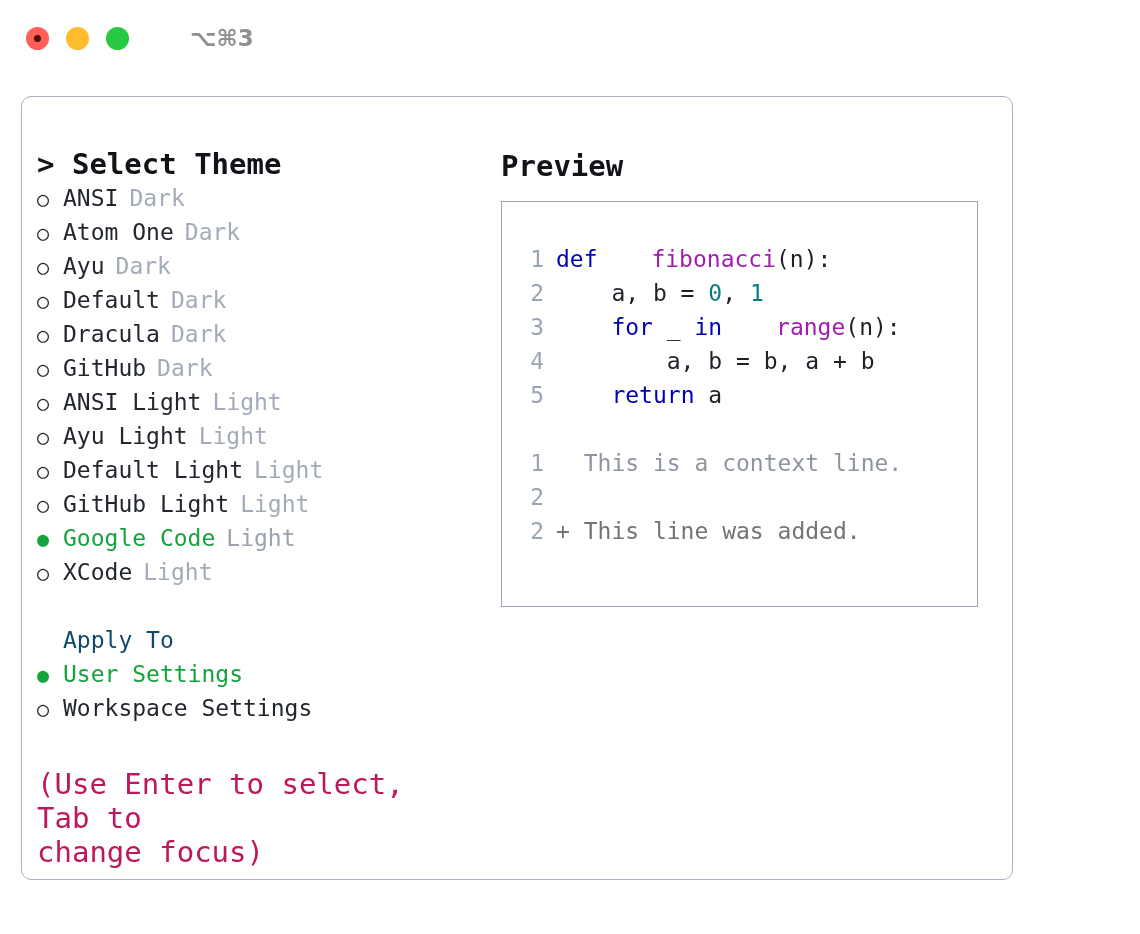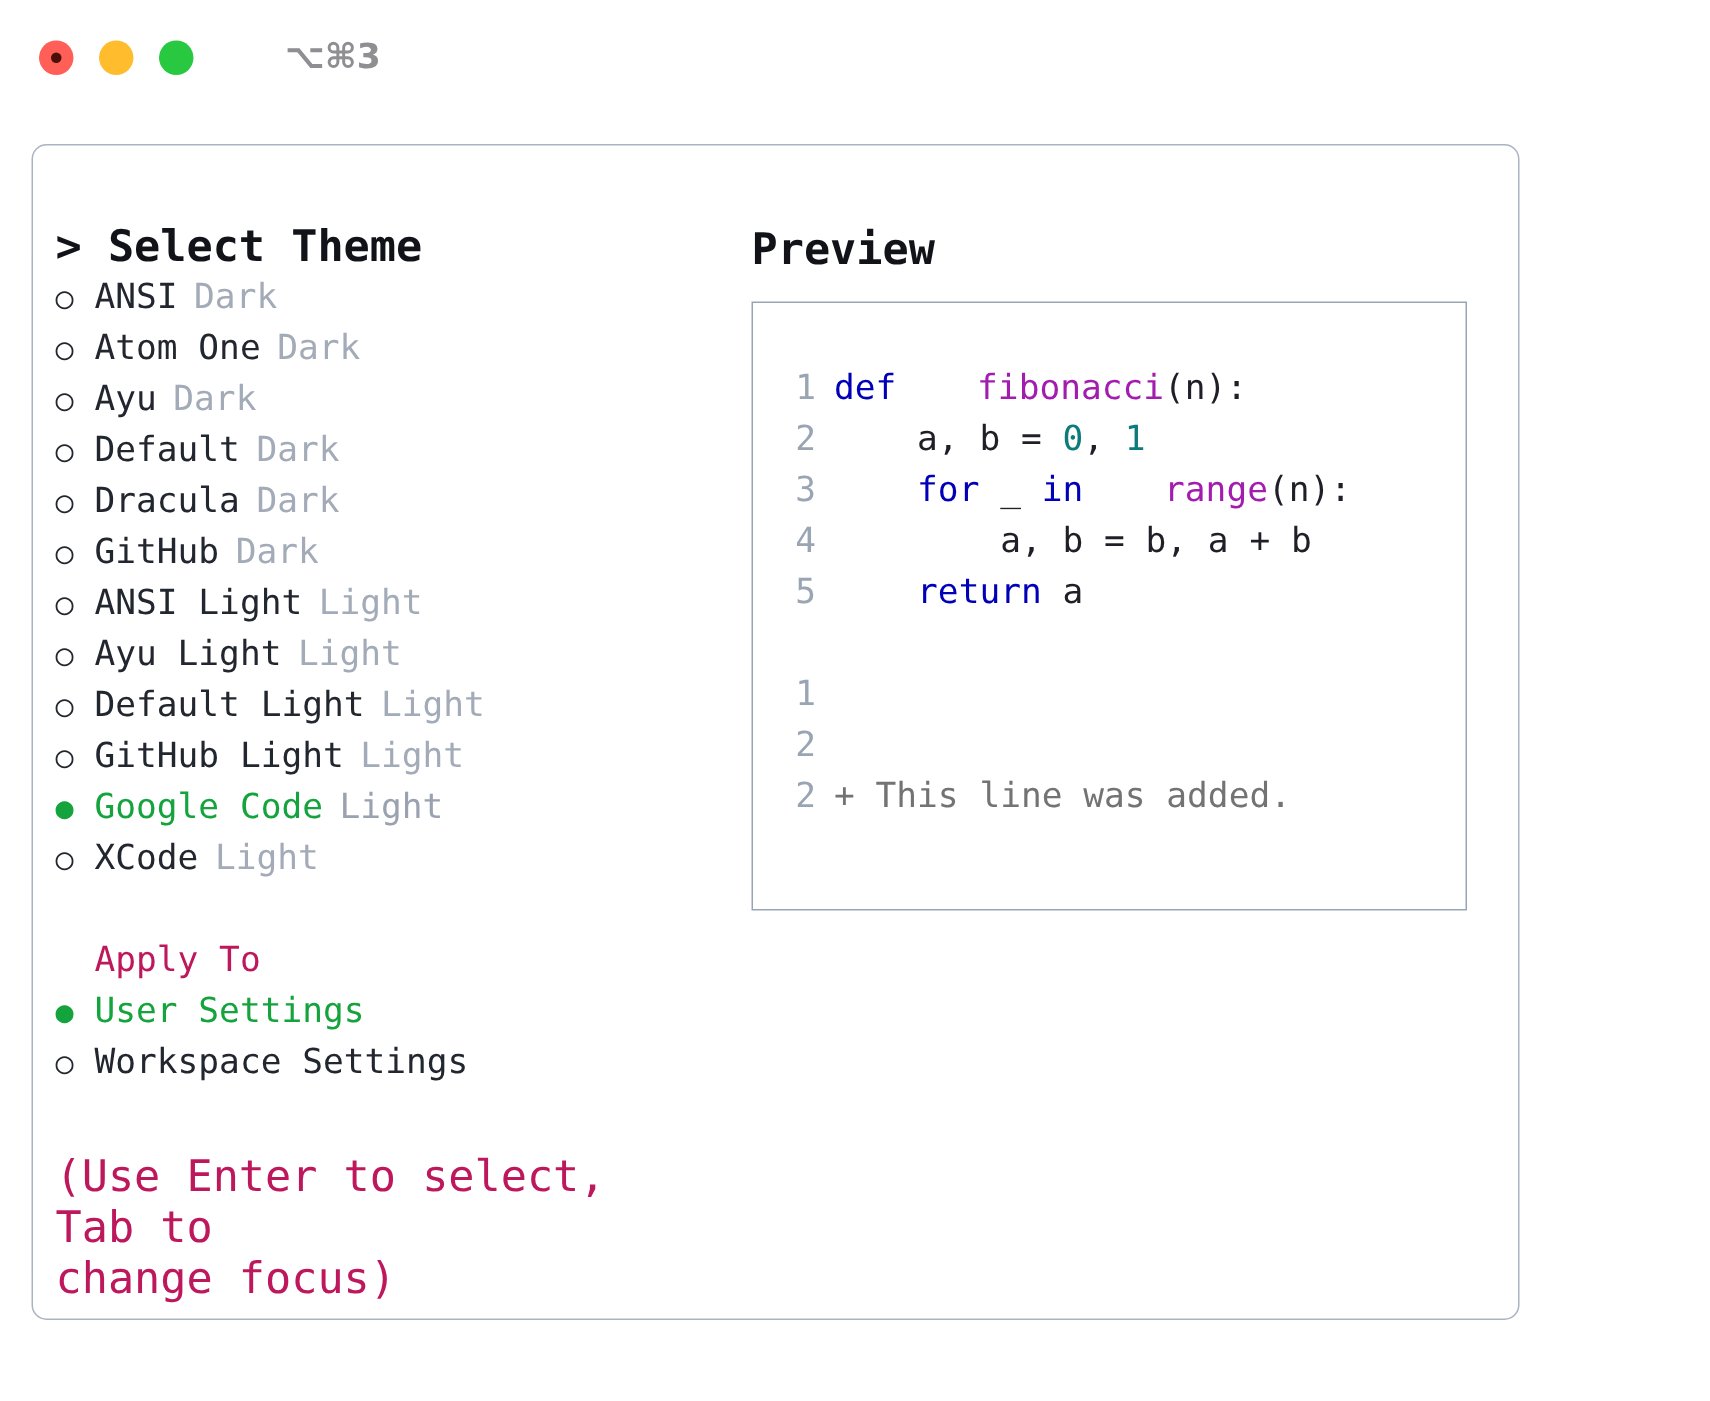--- a/index.html
+++ b/index.html
@@ -121,21 +121,21 @@
   .opt-cat {
     color: #a3abb8;
     margin-left: 11px;
   }
   .opt-cat.dimmer { color: #9aa2b0; }
 
   .spacer-row { height: 34px; }
 
   .apply-title {
     font-size: 23px;
-    color: #be185d;
+    color: #0c4a6e;
     line-height: 34px;
     padding-left: 26px;
     white-space: pre;
   }
 
   #hint {
     margin-top: 42px;
     font-size: 29px;
     color: #be185d;
     line-height: 34px;
@@ -228,21 +228,21 @@
       <div id="preview-box">
         <div id="code-block">
             <div class="code-line"><span class="lineno">1</span><span class="code-text"><span class="tok-kw">def </span><span class="tok-fn">fibonacci</span><span class="tok-pln">(n):</span></span></div>
             <div class="code-line"><span class="lineno">2</span><span class="code-text"><span class="tok-pln">    a, b = </span><span class="tok-num">0</span><span class="tok-pln">, </span><span class="tok-num">1</span></span></div>
             <div class="code-line"><span class="lineno">3</span><span class="code-text"><span class="tok-pln">    </span><span class="tok-kw">for</span><span class="tok-pln"> _ </span><span class="tok-kw">in</span><span class="tok-pln"> </span><span class="tok-fn">range</span><span class="tok-pln">(n):</span></span></div>
             <div class="code-line"><span class="lineno">4</span><span class="code-text"><span class="tok-pln">        a, b = b, a + b</span></span></div>
             <div class="code-line"><span class="lineno">5</span><span class="code-text"><span class="tok-pln">    </span><span class="tok-kw">return</span><span class="tok-pln"> a</span></span></div>
           </div>
         <div class="diff-gap"></div>
         <div id="diff-block">
-            <div class="code-line"><span class="lineno">1</span></div>
+            <div class="code-line"><span class="lineno">1</span><span class="code-text diff-context">  This is a context line.</span></div>
             <div class="code-line"><span class="lineno">2</span></div>
             <div class="code-line"><span class="lineno">2</span><span class="code-text diff-add">+ This line was added.</span></div>
           </div>
       </div>
     </div>
 
   </div>
 </div>
 
 </body></html>

